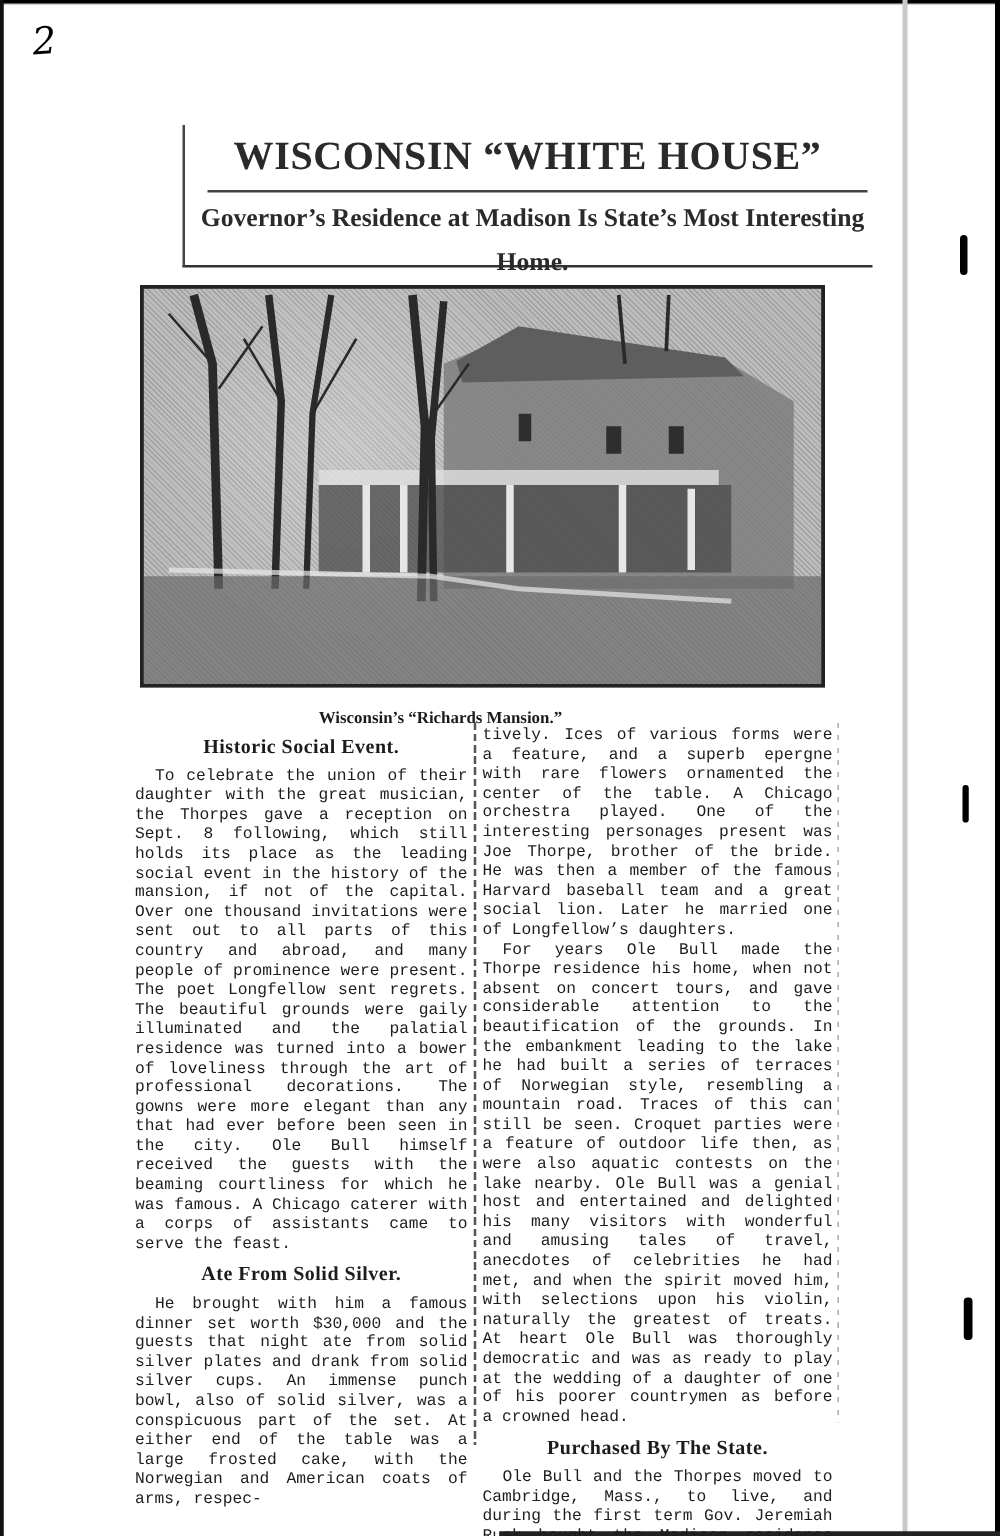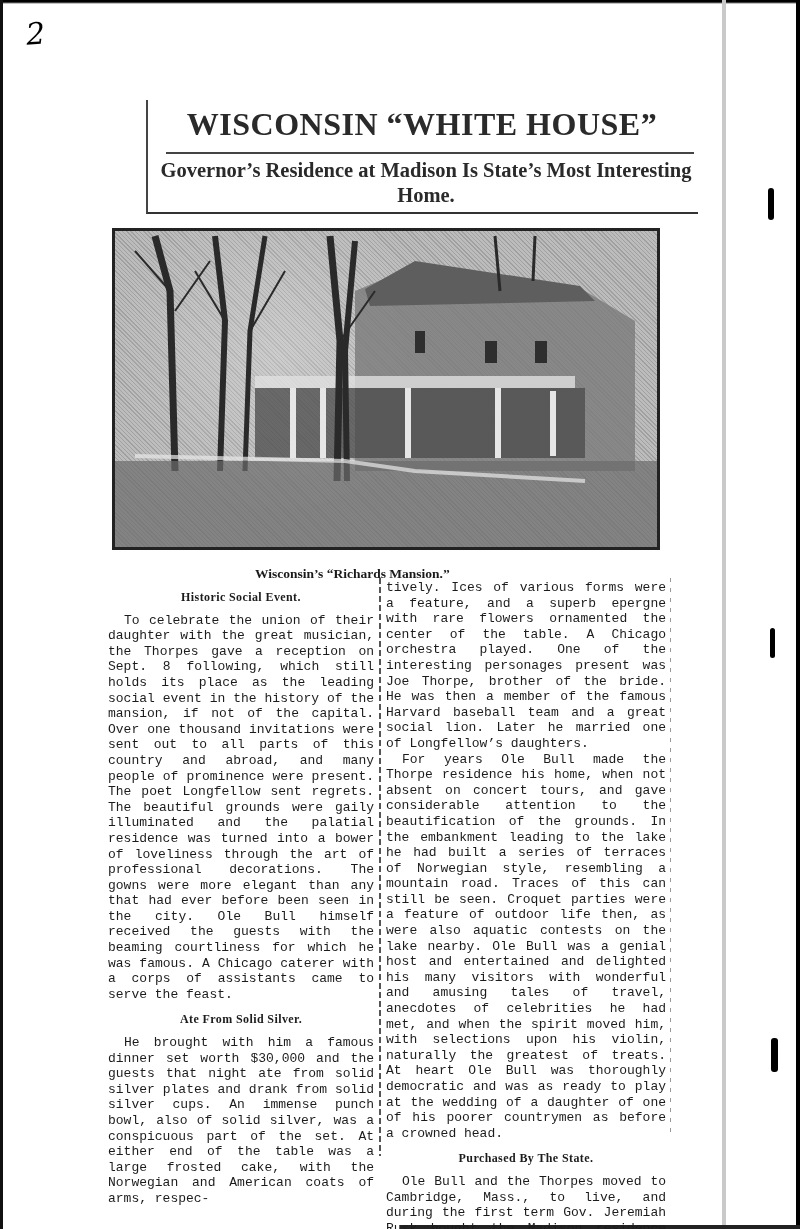--- a/index.html
+++ b/index.html
@@ -16,21 +16,21 @@
   .page-number { position:absolute; left:26px; top:16px; font-family:"DejaVu Serif", serif;
     font-style:italic; font-size:30px; color:#000; transform:rotate(-4deg); }
   .hole-mark { position:absolute; background:#000; border-radius:3px; }
   .headline-box { position:absolute; left:106px; top:100px; width:550px; height:112px;
     border-left:2px solid #444; border-bottom:2px solid #333;margin-left:40px; }
   .headline { position:absolute; left:0; top:6px; width:548px; text-align:center;
     font-family:"Liberation Serif", serif; font-weight:bold; font-size:32px; letter-spacing:0.5px;
     color:#2a2a2a; }
   .headline-rule { position:absolute; left:18px; top:52px; width:528px; height:2px; background:#444; }
   .deck { position:absolute; left:8px; top:58px; width:540px; text-align:center;
-    font-family:"Liberation Serif", serif; font-weight:bold; font-size:20.5px; line-height:25px; color:#2a2a2a; }
+    font-family:"Liberation Serif", serif; font-weight:bold; font-size:20.5px; line-height:35px; color:#2a2a2a; }
 
   .photo { position:absolute; left:112px; top:228px; width:548px; height:322px;
     border:3px solid #222; box-sizing:border-box; overflow:hidden;
     background:
       radial-gradient(circle at 30% 40%, rgba(255,255,255,0.35) 0, transparent 40%),
       repeating-linear-gradient(45deg, #8a8a8a 0 1px, #b5b5b5 1px 3px),
       #9a9a9a; }
   .photo svg { position:absolute; left:0; top:0; }
 
   .caption { position:absolute; left:255px; top:566px; width:260px; font-family:"Liberation Serif", serif;
@@ -39,21 +39,21 @@
   .col { position:absolute; font-family:"Liberation Mono", monospace; font-size:13px; line-height:15.6px;
     color:#1c1c1c; text-align:justify; }
   .col p { margin:0; }
   .col .ind { text-indent:16px; }
   .col-left { left:108px; top:580px; width:266px; }
   .col-right { left:386px; top:580px; width:280px; }
   .col-divider { position:absolute; left:379px; top:578px; width:2px; height:578px;
     background:repeating-linear-gradient(#555 0 6px, transparent 6px 9px); }
   .col-divider-right { position:absolute; left:670px; top:578px; width:1px; height:560px;
     background:repeating-linear-gradient(#999 0 4px, transparent 4px 10px); }
-  .subhead { font-family:"Liberation Serif", serif; font-weight:bold; font-size:12px; text-align:center;
+  .subhead { font-family:"Liberation Serif", serif; font-weight:bold; font-size:16px; text-align:center;
     margin:10px 0 7px 0; letter-spacing:0.4px; }
 </style>
 </head>
 <body>
 
 <div class="scan-edge-top"></div>
 <div class="scan-edge-left"></div>
 <div class="scan-fold"></div>
 <div class="scan-edge-right"></div>
 <div class="scan-bottom"></div>

